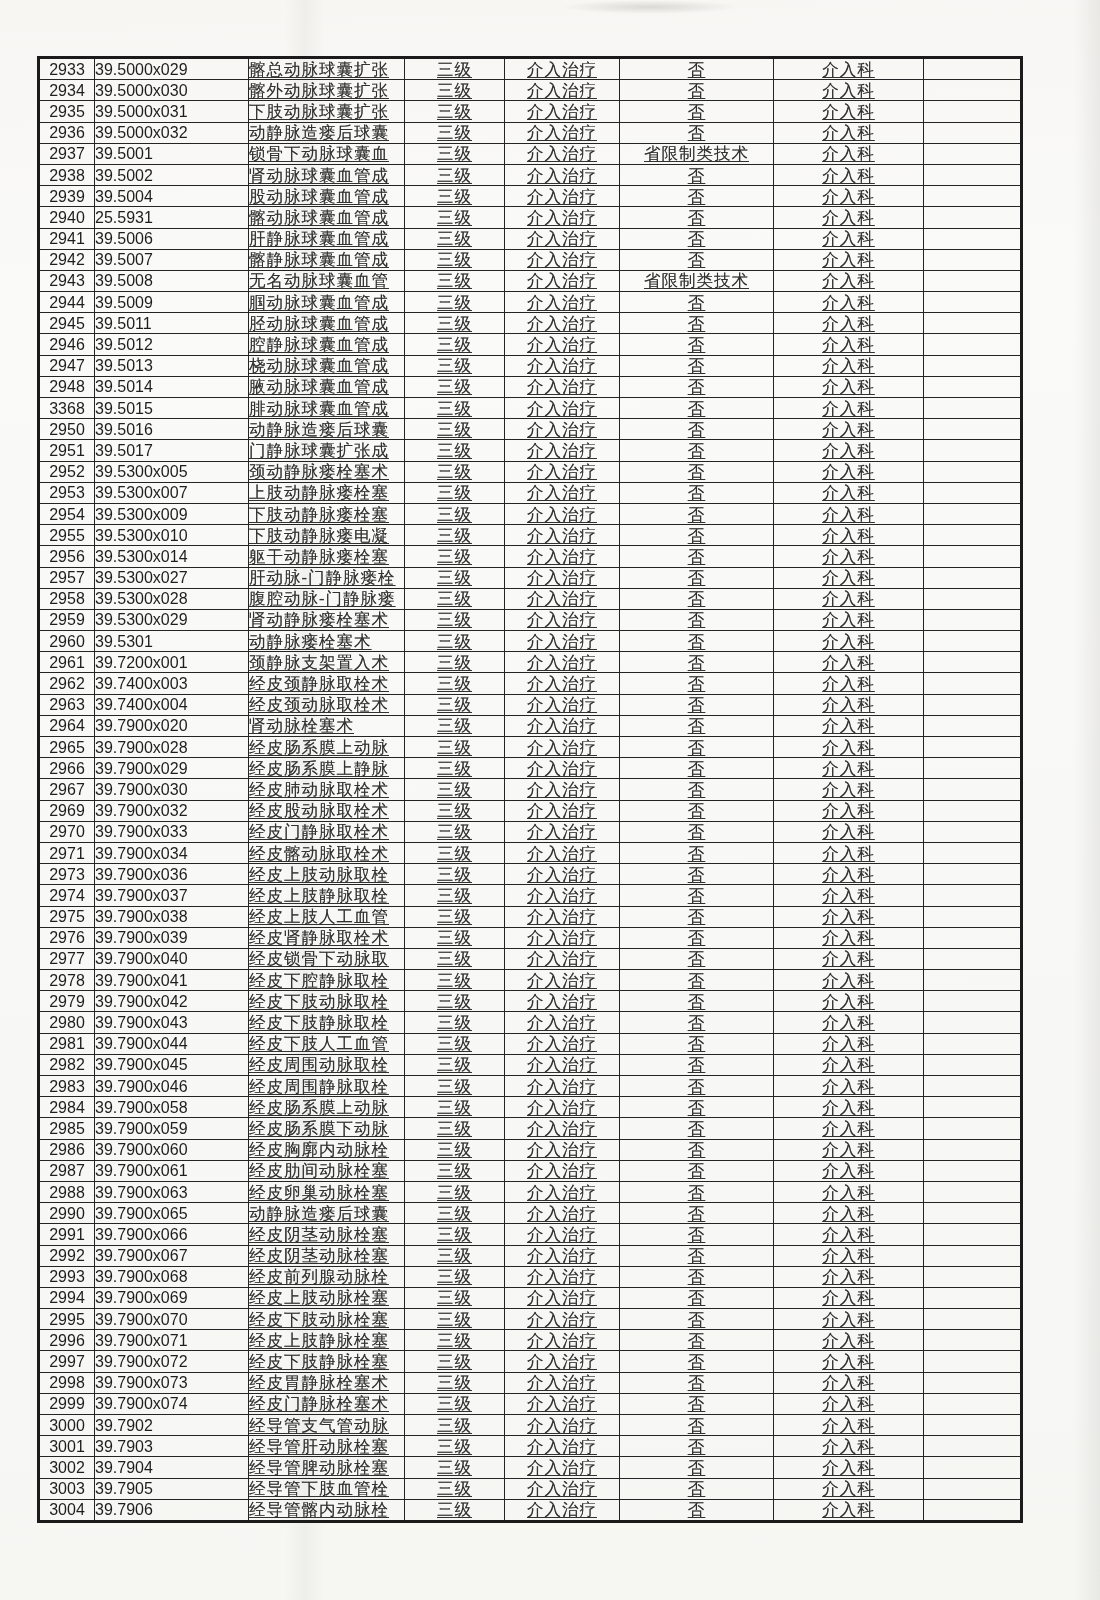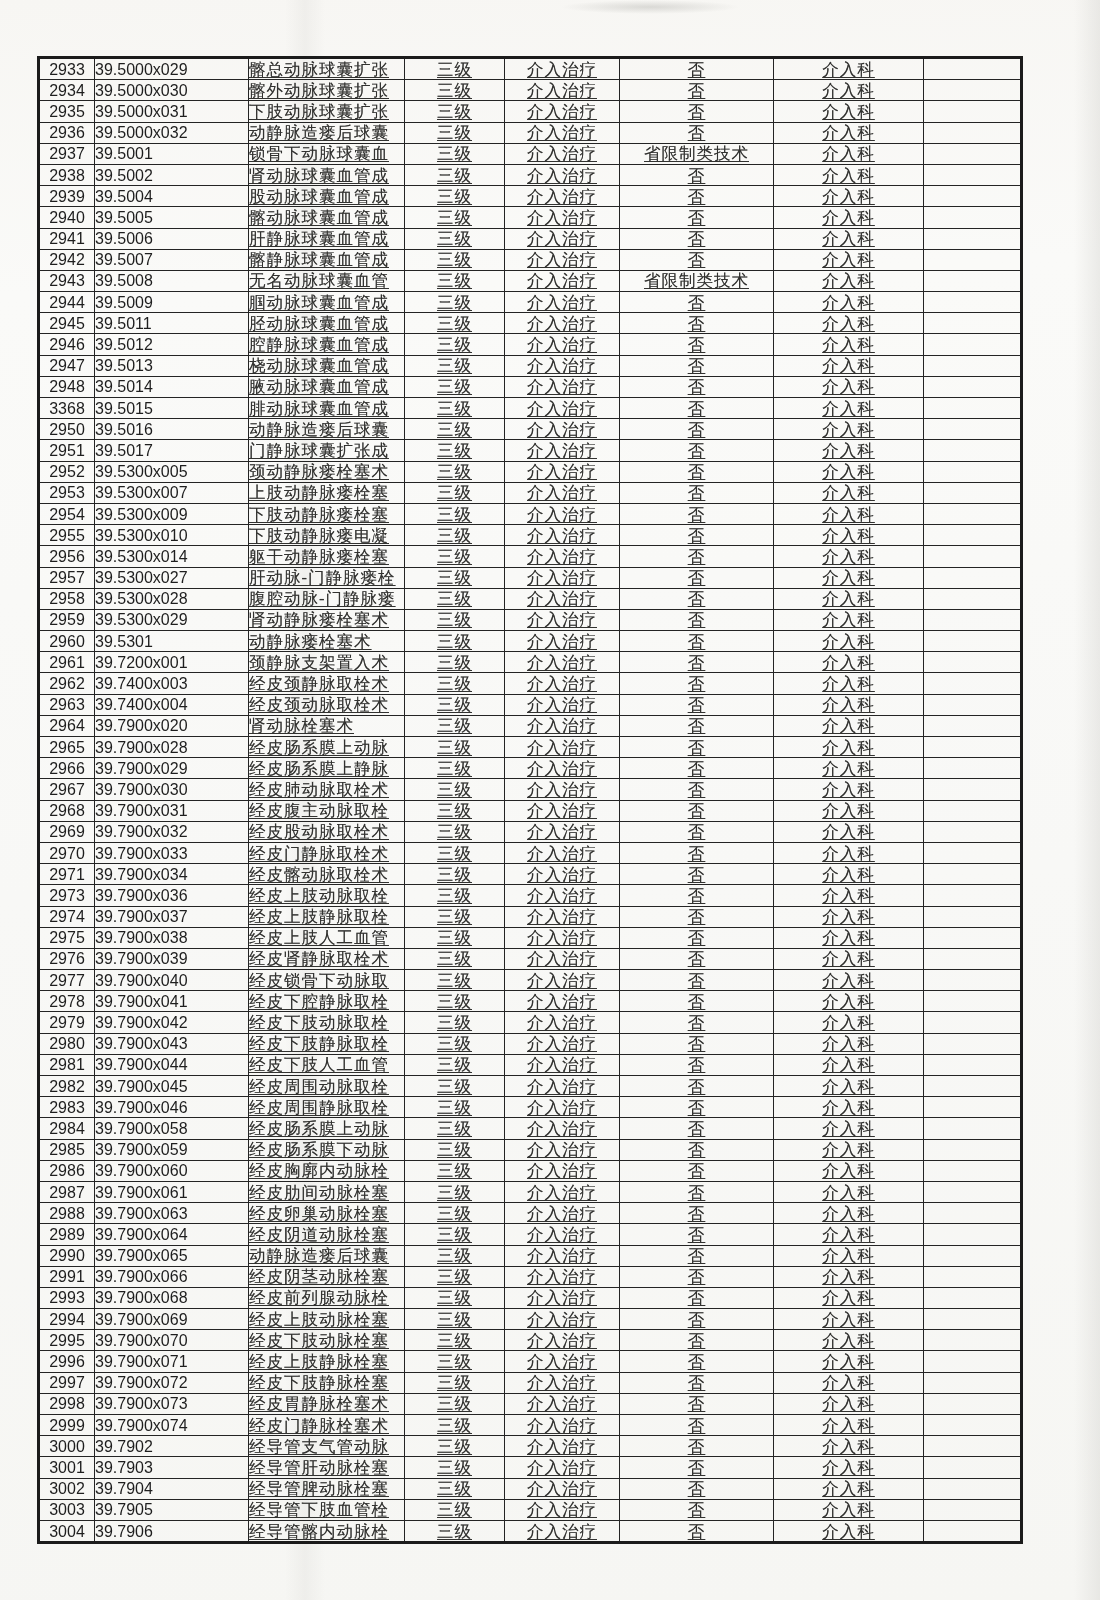--- a/index.html
+++ b/index.html
@@ -162,21 +162,21 @@
           <td class="c-code">39.5004</td>
           <td class="cjk c-name">股动脉球囊血管成</td>
           <td class="cjk c-mid">三级</td>
           <td class="cjk c-mid">介入治疗</td>
           <td class="cjk c-mid">否</td>
           <td class="cjk c-mid">介入科</td>
           <td class="c-mid"></td>
         </tr>
         <tr>
           <td class="c-num">2940</td>
-          <td class="c-code">39.5005</td>
+          <td class="c-code">25.5931</td>
           <td class="cjk c-name">髂动脉球囊血管成</td>
           <td class="cjk c-mid">三级</td>
           <td class="cjk c-mid">介入治疗</td>
           <td class="cjk c-mid">否</td>
           <td class="cjk c-mid">介入科</td>
           <td class="c-mid"></td>
         </tr>
         <tr>
           <td class="c-num">2941</td>
           <td class="c-code">39.5006</td>
@@ -441,30 +441,20 @@
           <td class="c-num">2967</td>
           <td class="c-code">39.7900x030</td>
           <td class="cjk c-name">经皮肺动脉取栓术</td>
           <td class="cjk c-mid">三级</td>
           <td class="cjk c-mid">介入治疗</td>
           <td class="cjk c-mid">否</td>
           <td class="cjk c-mid">介入科</td>
           <td class="c-mid"></td>
         </tr>
         <tr>
-          <td class="c-num">2968</td>
-          <td class="c-code">39.7900x031</td>
-          <td class="cjk c-name">经皮腹主动脉取栓</td>
-          <td class="cjk c-mid">三级</td>
-          <td class="cjk c-mid">介入治疗</td>
-          <td class="cjk c-mid">否</td>
-          <td class="cjk c-mid">介入科</td>
-          <td class="c-mid"></td>
-        </tr>
-        <tr>
           <td class="c-num">2969</td>
           <td class="c-code">39.7900x032</td>
           <td class="cjk c-name">经皮股动脉取栓术</td>
           <td class="cjk c-mid">三级</td>
           <td class="cjk c-mid">介入治疗</td>
           <td class="cjk c-mid">否</td>
           <td class="cjk c-mid">介入科</td>
           <td class="c-mid"></td>
         </tr>
         <tr>
@@ -641,42 +631,42 @@
           <td class="c-num">2988</td>
           <td class="c-code">39.7900x063</td>
           <td class="cjk c-name">经皮卵巢动脉栓塞</td>
           <td class="cjk c-mid">三级</td>
           <td class="cjk c-mid">介入治疗</td>
           <td class="cjk c-mid">否</td>
           <td class="cjk c-mid">介入科</td>
           <td class="c-mid"></td>
         </tr>
         <tr>
-          <td class="c-num">2989</td>
-          <td class="c-code">39.7900x064</td>
-          <td class="cjk c-name">经皮阴道动脉栓塞</td>
-          <td class="cjk c-mid">三级</td>
-          <td class="cjk c-mid">介入治疗</td>
-          <td class="cjk c-mid">否</td>
-          <td class="cjk c-mid">介入科</td>
-          <td class="c-mid"></td>
-        </tr>
-        <tr>
           <td class="c-num">2990</td>
           <td class="c-code">39.7900x065</td>
           <td class="cjk c-name">动静脉造瘘后球囊</td>
           <td class="cjk c-mid">三级</td>
           <td class="cjk c-mid">介入治疗</td>
           <td class="cjk c-mid">否</td>
           <td class="cjk c-mid">介入科</td>
           <td class="c-mid"></td>
         </tr>
         <tr>
           <td class="c-num">2991</td>
           <td class="c-code">39.7900x066</td>
+          <td class="cjk c-name">经皮阴茎动脉栓塞</td>
+          <td class="cjk c-mid">三级</td>
+          <td class="cjk c-mid">介入治疗</td>
+          <td class="cjk c-mid">否</td>
+          <td class="cjk c-mid">介入科</td>
+          <td class="c-mid"></td>
+        </tr>
+        <tr>
+          <td class="c-num">2992</td>
+          <td class="c-code">39.7900x067</td>
           <td class="cjk c-name">经皮阴茎动脉栓塞</td>
           <td class="cjk c-mid">三级</td>
           <td class="cjk c-mid">介入治疗</td>
           <td class="cjk c-mid">否</td>
           <td class="cjk c-mid">介入科</td>
           <td class="c-mid"></td>
         </tr>
         <tr>
           <td class="c-num">2993</td>
           <td class="c-code">39.7900x068</td>

